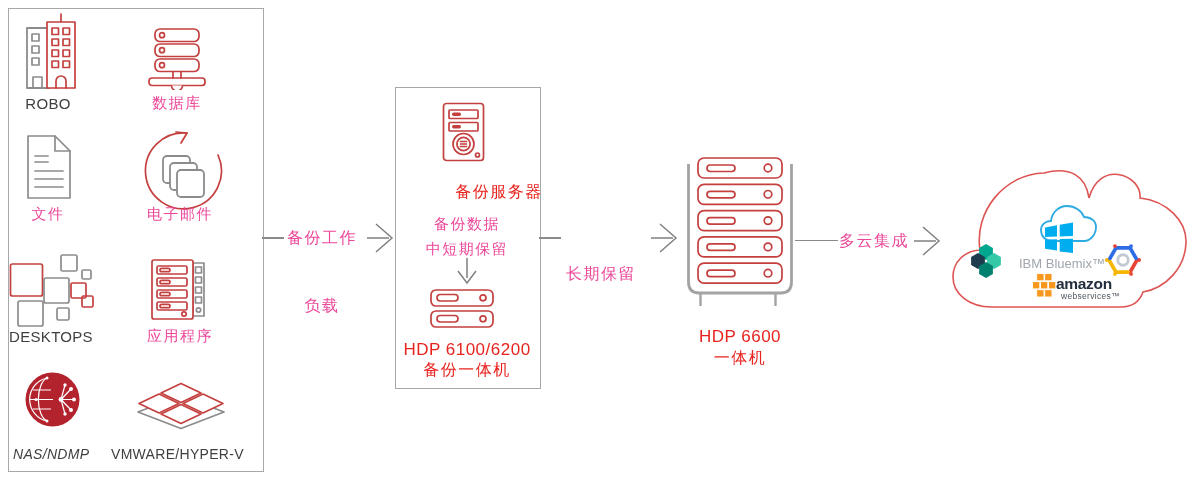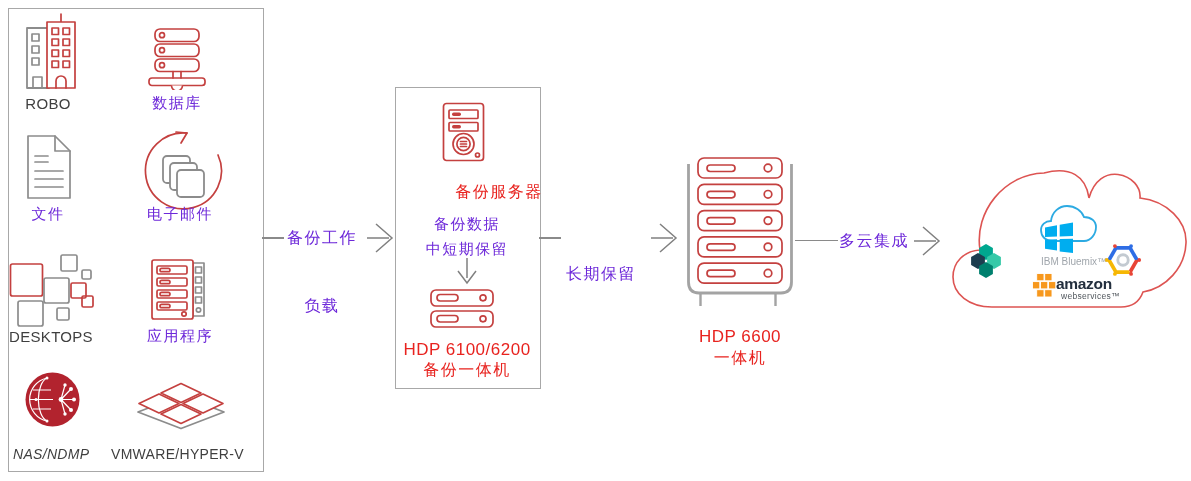--- a/index.html
+++ b/index.html
@@ -1,21 +1,21 @@
 <!DOCTYPE html>
 <html><head>
 <meta charset="utf-8">
 <style>
   html,body{margin:0;padding:0;background:#fff;}
   body{width:1191px;height:481px;position:relative;overflow:hidden;
        font-family:"Liberation Sans","DejaVu Sans",sans-serif;}
   .abs{position:absolute;}
   .ctr{position:absolute;transform:translate(-50%,-50%);white-space:nowrap;}
   .lbl{color:#3f3f3f;font-size:15px;letter-spacing:0.3px;}
-  .zh{color:#6d28d9;font-size:15px;letter-spacing:1.5px;}
+  .zh{color:#ec4899;font-size:15px;letter-spacing:1.5px;}
   .red-t{color:#e8231f;letter-spacing:1.5px;font-size:16px;}
   .box{border:1px solid #a8a8a8;background:#fff;}
   .hline{background:#8a8a8a;height:1.5px;}
   svg{display:block;}
   .gs{stroke:#8c8c8c;fill:none;stroke-width:1.7;stroke-linecap:round;stroke-linejoin:round;}
   .rs{stroke:#c4403f;fill:none;stroke-width:1.7;stroke-linecap:round;stroke-linejoin:round;}
   .rsw{stroke:#c4403f;fill:#fff;stroke-width:1.7;stroke-linejoin:round;}
   .gsw{stroke:#8c8c8c;fill:#fff;stroke-width:1.8;stroke-linejoin:round;}
 </style>
 </head>
@@ -222,21 +222,21 @@
     <polygon points="14.7,17 28,16.8 28,31 14.7,29.5"></polygon>
   </g>
 </svg>
 
 <svg class="abs" style="left:971px;top:243px;" width="30" height="35" viewBox="0 0 30 35">
   <polygon points="15,1 21.9,5 21.9,13 15,17 8.1,13 8.1,5" fill="#00a78f"></polygon>
   <polygon points="7,10 13.9,14 13.9,22 7,26 0.1,22 0.1,14" fill="#1d3d4f"></polygon>
   <polygon points="23,10 29.9,14 29.9,22 23,26 16.1,22 16.1,14" fill="#36c9a8"></polygon>
   <polygon points="15,19 21.9,23 21.9,31 15,35 8.1,31 8.1,23" fill="#00806e"></polygon>
 </svg>
-<span class="abs" style="left:1041px;top:256px;font-size:10px;color:#a0a6ac;letter-spacing:0px;">IBM Bluemix™</span>
+<span class="abs" style="left:1019px;top:256px;font-size:13px;color:#a0a6ac;letter-spacing:0px;">IBM Bluemix™</span>
 
 <svg class="abs" style="left:1104px;top:241px;" width="38" height="38" viewBox="0 0 40 40">
   <polygon points="20,20 3,20 11.5,5.3 28.5,5.3 37,20" fill="#2e6de5"></polygon>
   <polygon points="20,20 37,20 28.5,34.7" fill="#e84436"></polygon>
   <polygon points="20,20 28.5,34.7 11.5,34.7 3,20" fill="#f6b704"></polygon>
   <polygon points="7.5,20 13.7,9.2 26.3,9.2 32.5,20 26.3,30.8 13.7,30.8" fill="#fff"></polygon>
   <circle cx="20" cy="20" r="5.5" fill="#fff" stroke="#c3cad1" stroke-width="3"></circle>
   <circle cx="11.5" cy="5.3" r="2" fill="#e84436"></circle>
   <circle cx="28.5" cy="5.3" r="2" fill="#2e6de5"></circle>
   <circle cx="37" cy="20" r="2" fill="#e84436"></circle>

